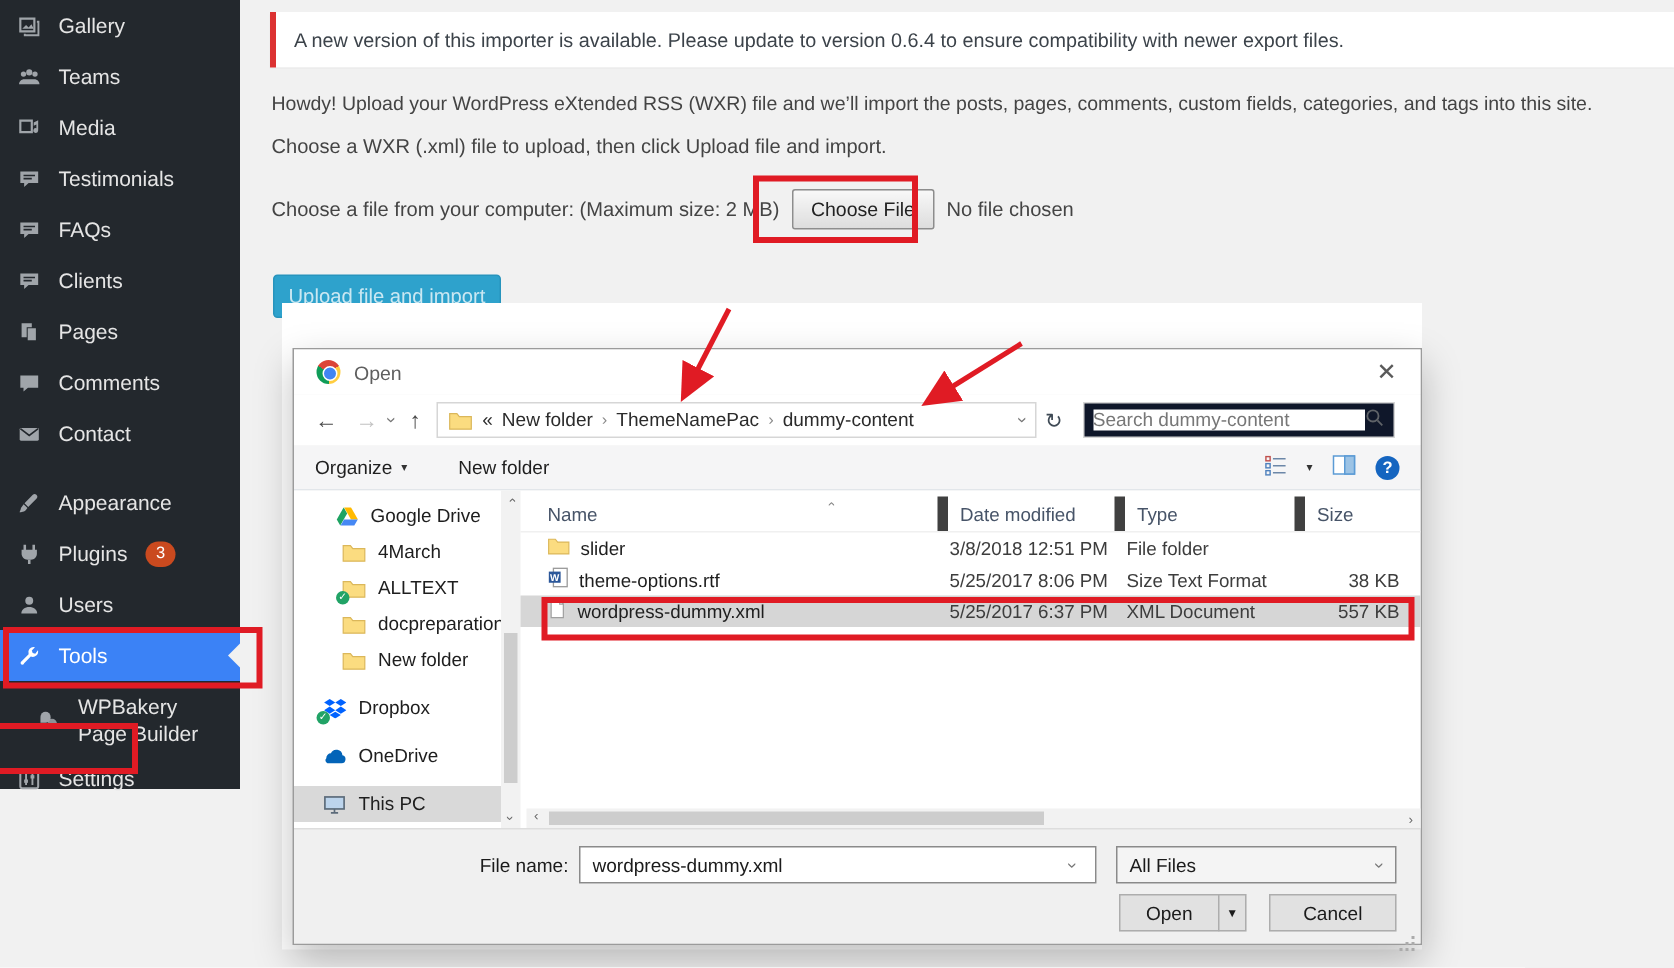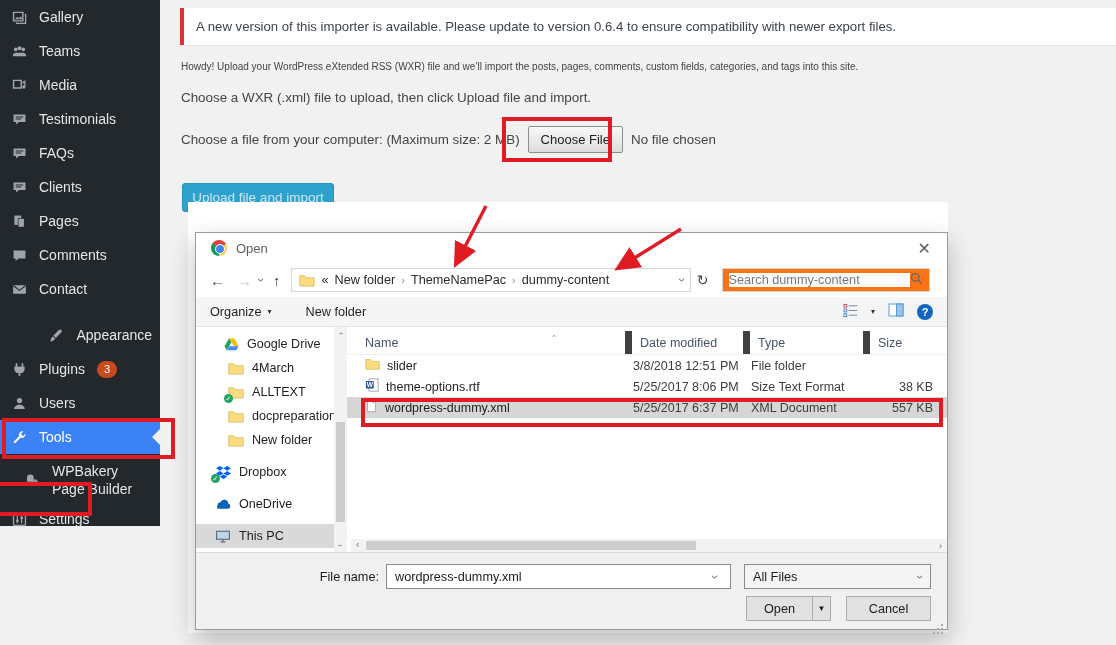--- a/index.html
+++ b/index.html
@@ -5,35 +5,35 @@
   * { margin:0; padding:0; box-sizing:border-box; }
   html,body { width:1116px; height:645px; }
   body { font-family:"Liberation Sans", sans-serif; }
   .stage { position:relative; width:1116px; height:645px; background:#f1f1f1; overflow:hidden; }
 
   
   .sidebar { position:absolute; left:0; top:0; width:160px; height:526px; background:#23282d; color:#e5e5e5; font-size:14px; z-index:5; }
   .menu-item { position:relative; display:flex; align-items:center; height:34px; gap:10px; padding:0 8px 0 9px; cursor:pointer; }
   .menu-item .mi-icon { width:20px; height:20px; display:flex; align-items:center; justify-content:center; flex:0 0 20px; }
   .menu-item .mi-icon svg { width:17px; height:17px; fill:#a0a5aa; }
-  .menu-item.sep-before { margin-top:12px;justify-content:flex-end; }
+  .menu-item.sep-before { margin-top:12px; }
   .menu-item.current { background:#3b82f6; color:#fff; }
   .menu-item.current .mi-icon svg { fill:#ffffff; }
   .menu-item.current::after { content:""; position:absolute; right:0; top:50%; margin-top:-8px; border:8px solid transparent; border-right-color:#f1f1f1; }
   .badge { background:#ca4a1f; color:#fff; font-size:11px; line-height:1; border-radius:9px; padding:3px 7px; margin-left:2px; }
   .submenu { background:#32373c; padding:9px 0 13px; }
   .submenu-item { height:28px; display:flex; align-items:center; padding-left:37px; color:#b4b9be; font-size:13px; cursor:pointer; }
   .submenu-item.current { color:#fff; font-weight:bold; }
   .menu-item.two-line { height:44px; margin-top:4px;justify-content:flex-end; }
   .menu-item.two-line .label { max-width:100px; line-height:1.3; }
 
   
   .content { position:absolute; left:160px; top:0; right:0; bottom:0; color:#444; }
   .notice { position:absolute; left:20px; right:0; top:8px; height:37px; background:#fff; border-left:4px solid #dc3232; box-shadow:0 1px 1px rgba(0,0,0,.06); display:flex; align-items:center; padding:0 12px; font-size:13.2px; color:#3c434a; }
-  .para1 { position:absolute; left:21px; top:61px; font-size:10px; }
+  .para1 { position:absolute; left:21px; top:61px; font-size:13px; }
   .para2 { position:absolute; left:21px; top:90px; font-size:13.4px; }
   .choose-row { position:absolute; left:21px; top:124px; height:30px; display:flex; align-items:center; gap:8px; font-size:13.4px; }
   .choose-btn { font-family:inherit; font-size:13px; color:#222; background:linear-gradient(#f8f8f8,#dddddd); border:1px solid #8d8d8d; border-radius:2px; padding:5px 12px; cursor:pointer; }
   .upload-btn { position:absolute; left:22px; top:183px; width:152px; height:29px; background:#2ea2cc; border:1px solid #2794bd; border-radius:3px; color:rgba(255,255,255,.75); font-size:13.5px; font-family:inherit; cursor:pointer; }
 
   
   .dialog-backdrop { position:absolute; left:188px; top:202px; width:760px; height:431px; background:#fff; z-index:8; }
   .dialog { position:absolute; left:195px; top:232px; width:753px; height:398px; background:#f0f0f0; border:1px solid #9b9b9b; box-shadow:0 10px 24px rgba(0,0,0,.25); z-index:10; display:flex; flex-direction:column; font-size:12.5px; color:#1b1b1b; }
   .dlg-title { height:30px; background:#fff; display:flex; align-items:center; gap:9px; padding:0 8px 0 15px; flex:0 0 30px; }
   .chrome-logo { width:16px; height:16px; border-radius:50%; background:conic-gradient(from -60deg, #db4437 0 33%, #ffcd40 33% 66%, #0f9d58 66% 100%); position:relative; }
@@ -49,21 +49,21 @@
   .g-up { color:#4a4a4a; margin-right:10px; }
   .chev { display:inline-block; font-size:12px; color:#777; }
   .chev.up { transform:rotate(-90deg); }
   .chev.down { transform:rotate(90deg); }
   .crumb-bar { width:400px; height:24px; border:1px solid #d6d6d6; background:#fff; display:flex; align-items:center; gap:6px; padding:0 6px; overflow:hidden; }
   .crumb-bar .crumb { color:#2b2b2b; font-size:12.7px; cursor:pointer; white-space:nowrap; }
   .crumb-sep { color:#8a8a8a; font-size:11px; }
   .crumb-overflow { color:#555; }
   .crumb-dd { margin-left:auto; }
   .refresh-btn { width:24px; text-align:center; color:#3f4a55; font-size:14px; cursor:pointer; }
-  .search-box { margin-left:7px; width:208px; height:24px; border:1px solid #d6d6d6; background:#f97316; display:flex; align-items:center; padding:11px 6px; }
+  .search-box { margin-left:7px; width:208px; height:24px; border:1px solid #d6d6d6; background:#0f172a; display:flex; align-items:center; padding:11px 6px; }
   .search-box input { border:none; outline:none; flex:1; font-family:inherit; font-size:12.7px; color:#333; min-width:0; }
   .search-box input::placeholder { color:#777; }
 
   .dlg-toolbar { height:30px; background:#f5f5f6; border-bottom:1px solid #e2e6ea; display:flex; align-items:center; padding:0 14px; flex:0 0 30px; font-size:12.7px; color:#1f1f1f; }
   .tb-organize { display:flex; align-items:center; gap:6px; cursor:pointer; }
   .tb-caret { font-size:8px; color:#333; }
   .tb-newfolder { margin-left:34px; cursor:pointer; }
   .tb-right { margin-left:auto; display:flex; align-items:center; gap:13px; }
   .help-icon { width:16px; height:16px; border-radius:50%; background:#1565c0; color:#fff; font-size:11px; font-weight:bold; display:flex; align-items:center; justify-content:center; cursor:pointer; }
 

